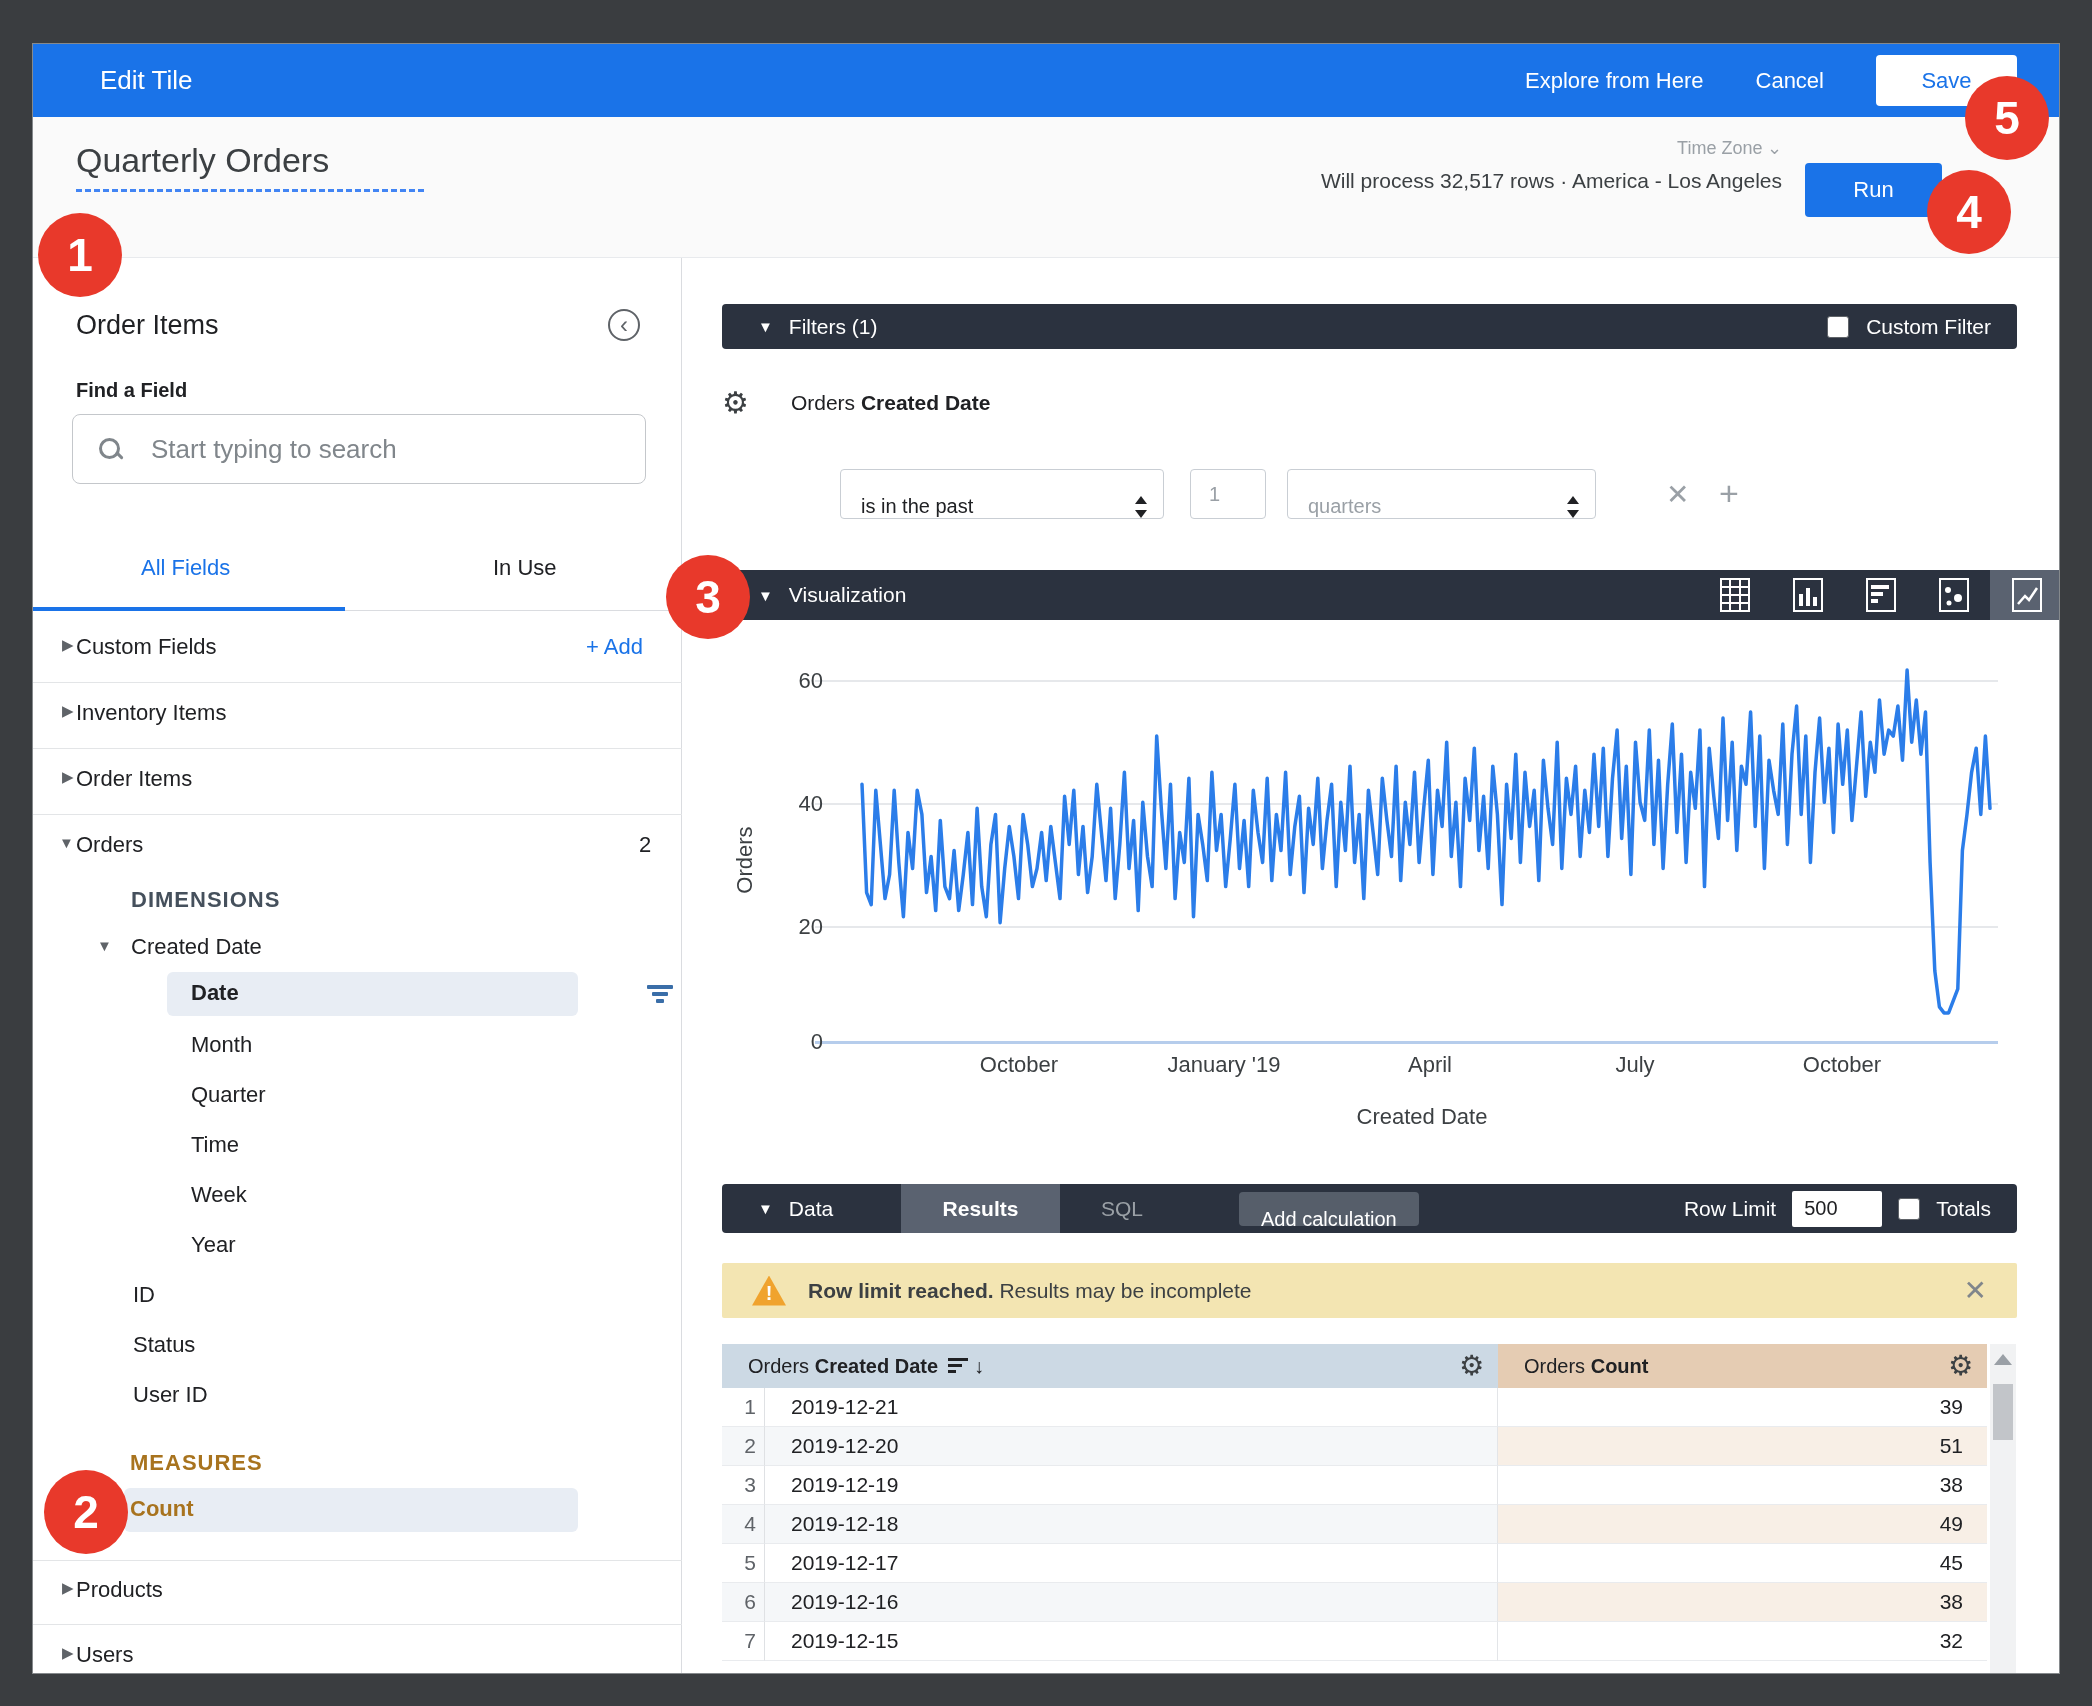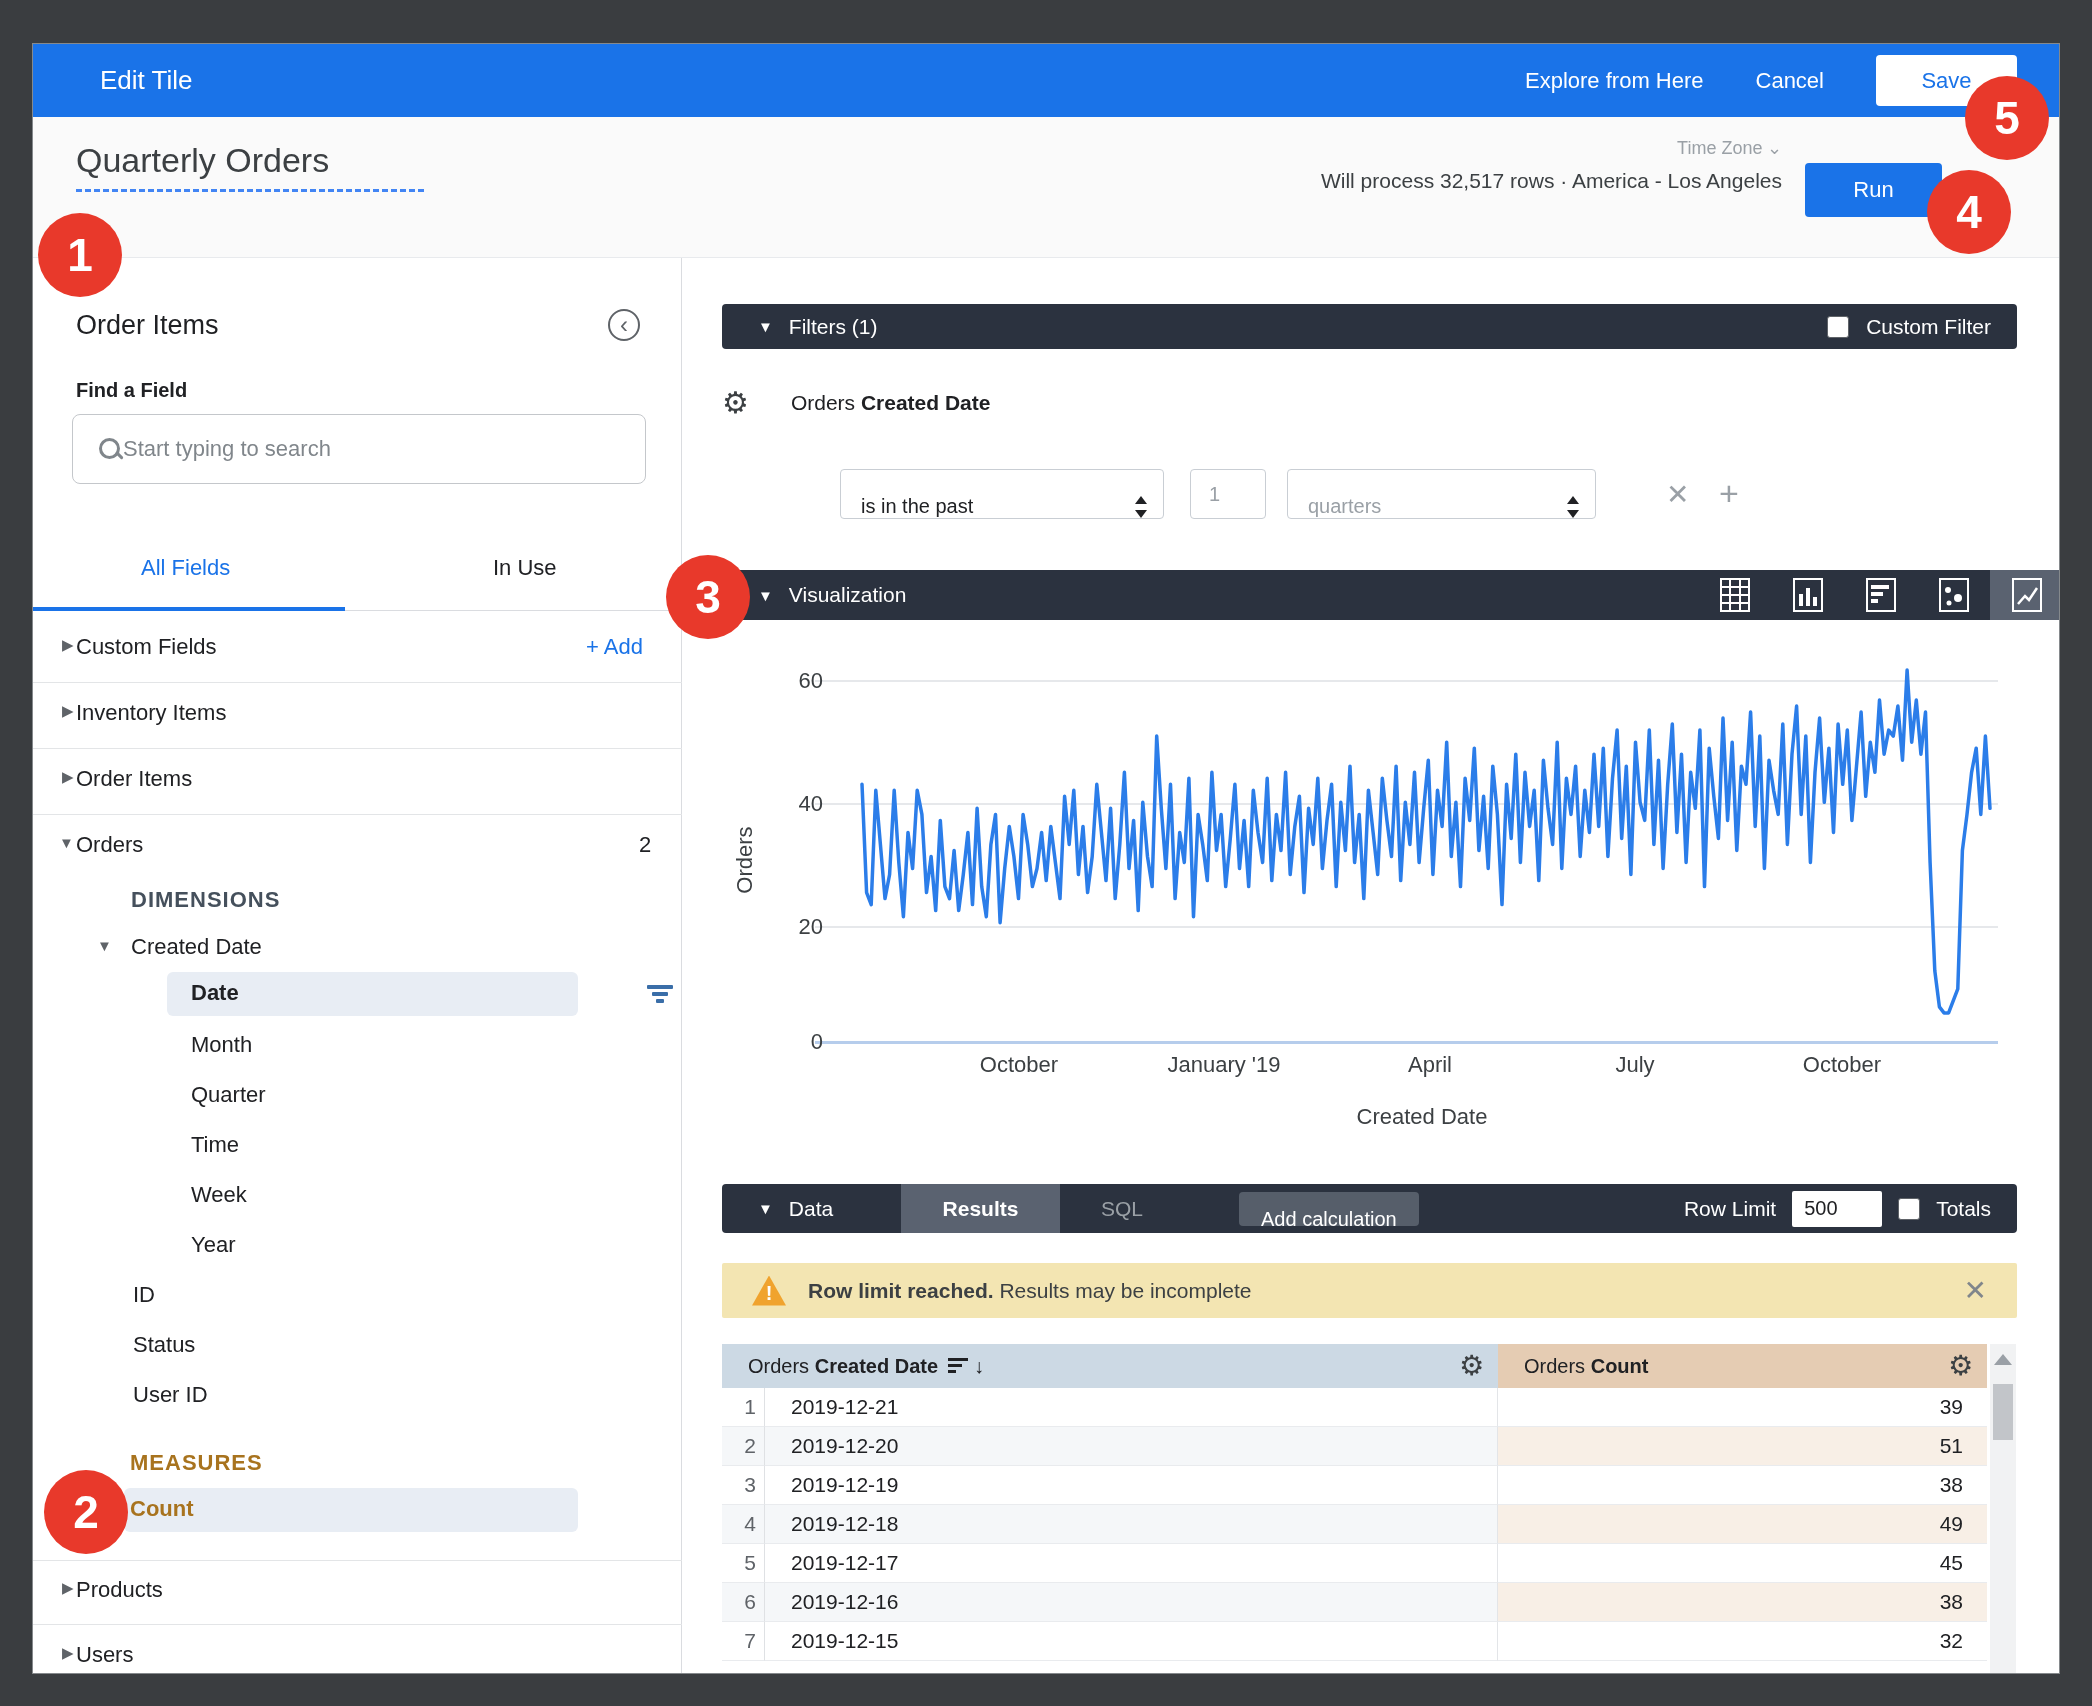--- a/index.html
+++ b/index.html
@@ -25,21 +25,21 @@
 
   
   .sidebar{position:absolute;left:0;top:214px;width:649px;height:1415px;background:#fff;border-right:1px solid #dadce0;}
   .sb-title{position:absolute;left:43px;top:52px;font-size:27px;font-weight:500;color:#202124;}
   .collapse-circle{position:absolute;left:575px;top:51px;width:32px;height:32px;border:2px solid #5f6368;border-radius:50%;color:#5f6368;font-size:24px;line-height:27px;text-align:center;cursor:pointer;}
   .sb-find{position:absolute;left:43px;top:121px;font-size:20px;font-weight:700;color:#202124;}
   .sb-search{position:absolute;left:39px;top:156px;width:574px;height:70px;border:1px solid #c4c7cb;border-radius:8px;background:#fff;display:flex;align-items:center;}
   .mag{position:relative;width:22px;height:22px;margin-left:26px;flex:0 0 auto;}
   .mag::before{content:"";position:absolute;left:0;top:0;width:15px;height:15px;border:3px solid #80868b;border-radius:50%;}
   .mag::after{content:"";position:absolute;left:16px;top:16px;width:9px;height:3px;background:#80868b;transform:rotate(45deg);border-radius:2px;}
-  .sb-search input{border:none;outline:none;font-size:22px;color:#202124;margin-left:0;width:480px;background:transparent;}
+  .sb-search input{border:none;outline:none;font-size:26px;color:#202124;margin-left:28px;width:480px;background:transparent;}
   .sb-search input::placeholder{color:#80868b;}
   .sb-tabs{position:absolute;left:0;top:285px;width:649px;height:68px;border-bottom:1px solid #dadce0;}
   .sb-tab{position:absolute;top:12px;font-size:22px;cursor:pointer;}
   .tab-all{left:108px;color:#1a73e8;}
   .tab-inuse{left:460px;color:#202124;}
   .tab-underline{position:absolute;left:0;top:64px;width:312px;height:4px;background:#1a73e8;}
   .sb-item{position:absolute;font-size:22px;color:#202124;}
   .sb-caret{position:absolute;font-size:15px;color:#5f6368;}
   .sb-div{position:absolute;left:0;width:649px;border-top:1px solid #e3e5e7;}
   .sb-group{font-weight:500;}

